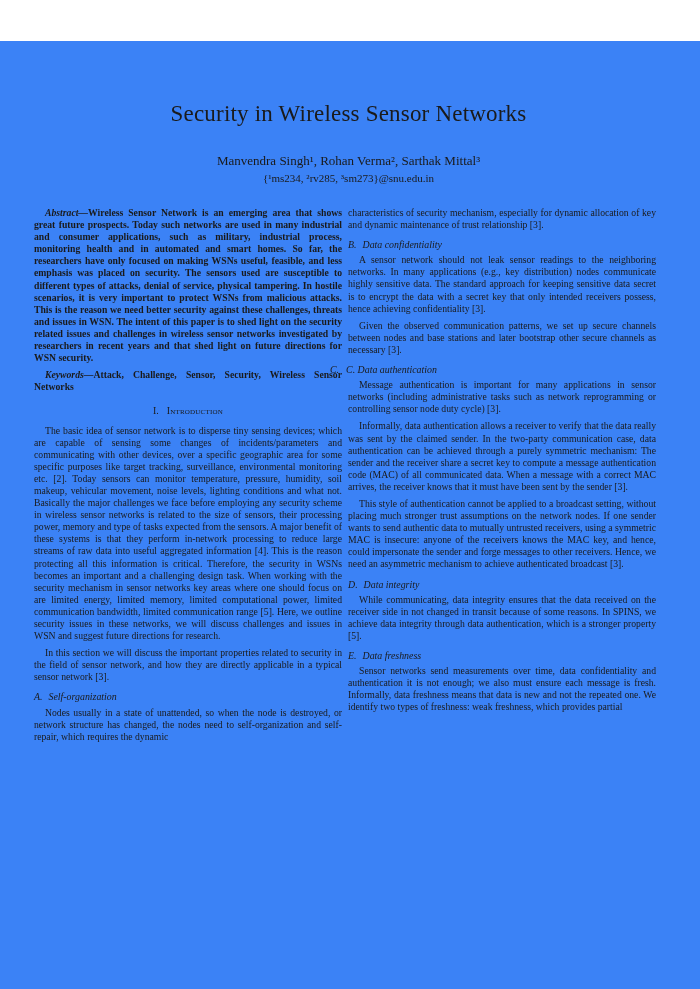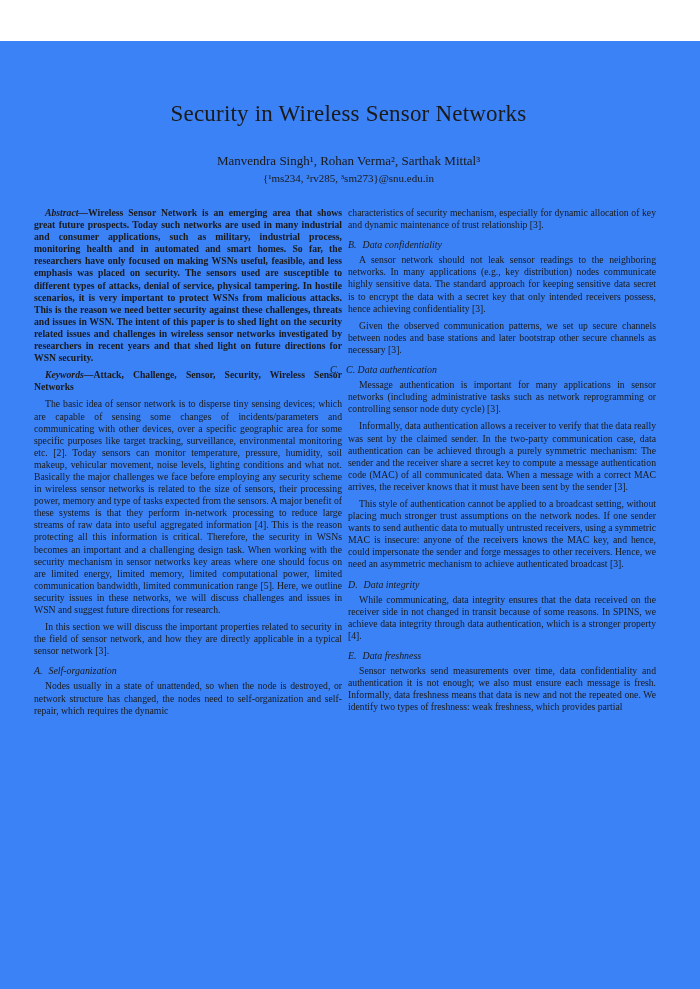--- a/index.html
+++ b/index.html
@@ -77,20 +77,21 @@
     <div class="emails">{¹ms234, ²rv285, ³sm273}@snu.edu.in</div>
   </header>
 
   <div class="cols">
 
     <div class="col">
       <p class="bold-block"><span class="inline-label">Abstract—</span><span>Wireless Sensor Network is an emerging area that shows great future prospects. Today such networks are used in many industrial and consumer applications, such as military, industrial process, monitoring health and in automated and smart homes. So far, the researchers have only focused on making WSNs useful, feasible, and less emphasis was placed on security. The sensors used are susceptible to different types of attacks, denial of service, physical tampering. In hostile scenarios, it is very important to protect WSNs from malicious attacks. This is the reason we need better security against these challenges, threats and issues in WSN. The intent of this paper is to shed light on the security related issues and challenges in wireless sensor networks investigated by researchers in recent years and that shed light on future directions for WSN security.</span></p>
 
       <p class="bold-block kw"><span class="inline-label">Keywords—</span><span>Attack, Challenge, Sensor, Security, Wireless Sensor Networks</span></p>
 
+      <h2 class="sec-heading"><span class="sec-num">I.</span><span class="sec-title">Introduction</span></h2>
       <p>The basic idea of sensor network is to disperse tiny sensing devices; which are capable of sensing some changes of incidents/parameters and communicating with other devices, over a specific geographic area for some specific purposes like target tracking, surveillance, environmental monitoring etc. [2]. Today sensors can monitor temperature, pressure, humidity, soil makeup, vehicular movement, noise levels, lighting conditions and what not. Basically the major challenges we face before employing any security scheme in wireless sensor networks is related to the size of sensors, their processing power, memory and type of tasks expected from the sensors. A major benefit of these systems is that they perform in-network processing to reduce large streams of raw data into useful aggregated information [4]. This is the reason protecting all this information is critical. Therefore, the security in WSNs becomes an important and a challenging design task. When working with the security mechanism in sensor networks key areas where one should focus on are limited energy, limited memory, limited computational power, limited communication bandwidth, limited communication range [5]. Here, we outline security issues in these networks, we will discuss challenges and issues in WSN and suggest future directions for research.</p>
 
       <p>In this section we will discuss the important properties related to security in the field of sensor network, and how they are directly applicable in a typical sensor network [3].</p>
 
       <h3 class="sub-heading"><span class="sub-label">A.</span><span class="sub-title">Self-organization</span></h3>
       <p>Nodes usually in a state of unattended, so when the node is destroyed, or network structure has changed, the nodes need to self-organization and self-repair, which requires the dynamic</p>
     </div>
 
     <div class="col">
       <p class="cont">characteristics of security mechanism, especially for dynamic allocation of key and dynamic maintenance of trust relationship [3].</p>
@@ -98,20 +99,20 @@
       <h3 class="sub-heading"><span class="sub-label">B.</span><span class="sub-title">Data confidentiality</span></h3>
       <p>A sensor network should not leak sensor readings to the neighboring networks. In many applications (e.g., key distribution) nodes communicate highly sensitive data. The standard approach for keeping sensitive data secret is to encrypt the data with a secret key that only intended receivers possess, hence achieving confidentiality [3].</p>
       <p>Given the observed communication patterns, we set up secure channels between nodes and base stations and later bootstrap other secure channels as necessary [3].</p>
 
       <h3 class="sub-heading hang"><span class="sub-label">C.</span><span class="sub-title">C. Data authentication</span></h3>
       <p>Message authentication is important for many applications in sensor networks (including administrative tasks such as network reprogramming or controlling sensor node duty cycle) [3].</p>
       <p>Informally, data authentication allows a receiver to verify that the data really was sent by the claimed sender. In the two-party communication case, data authentication can be achieved through a purely symmetric mechanism: The sender and the receiver share a secret key to compute a message authentication code (MAC) of all communicated data. When a message with a correct MAC arrives, the receiver knows that it must have been sent by the sender [3].</p>
       <p>This style of authentication cannot be applied to a broadcast setting, without placing much stronger trust assumptions on the network nodes. If one sender wants to send authentic data to mutually untrusted receivers, using a symmetric MAC is insecure: anyone of the receivers knows the MAC key, and hence, could impersonate the sender and forge messages to other receivers. Hence, we need an asymmetric mechanism to achieve authenticated broadcast [3].</p>
 
       <h3 class="sub-heading"><span class="sub-label">D.</span><span class="sub-title">Data integrity</span></h3>
-      <p>While communicating, data integrity ensures that the data received on the receiver side in not changed in transit because of some reasons. In SPINS, we achieve data integrity through data authentication, which is a stronger property [4].</p>
+      <p>While communicating, data integrity ensures that the data received on the receiver side in not changed in transit because of some reasons. In SPINS, we achieve data integrity through data authentication, which is a stronger property [5].</p>
 
       <h3 class="sub-heading"><span class="sub-label">E.</span><span class="sub-title">Data freshness</span></h3>
       <p>Sensor networks send measurements over time, data confidentiality and authentication it is not enough; we also must ensure each message is fresh. Informally, data freshness means that data is new and not the repeated one. We identify two types of freshness: weak freshness, which provides partial</p>
     </div>
 
   </div>
 </div>
 
 </body></html>

